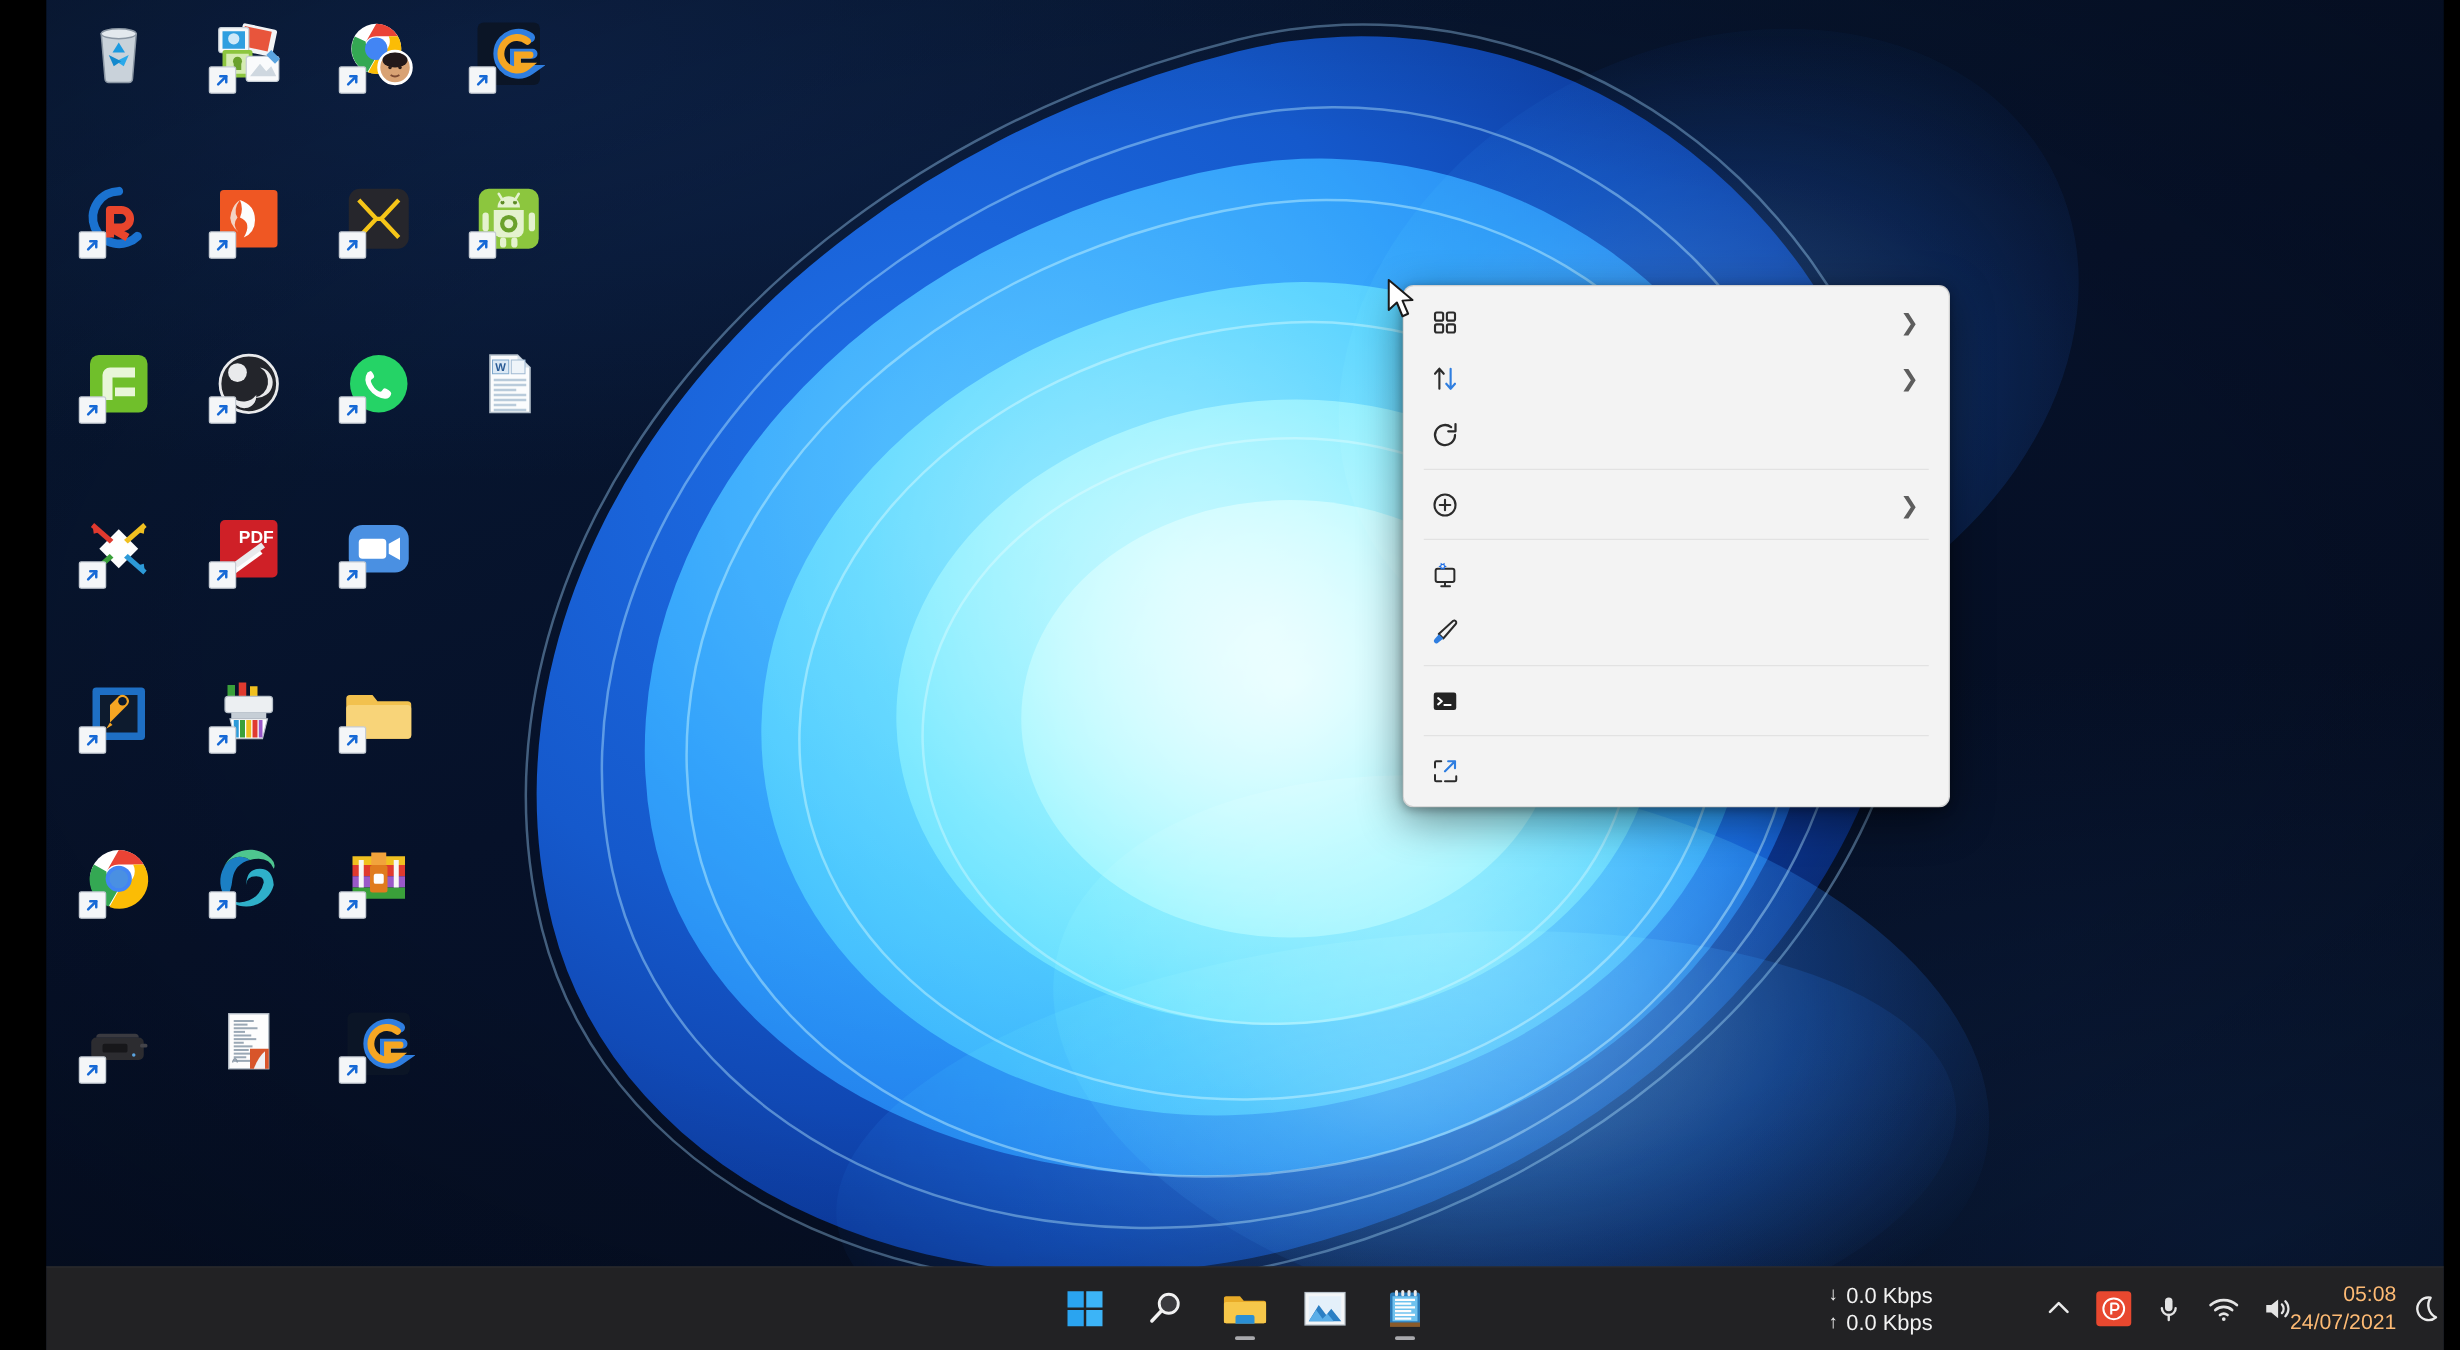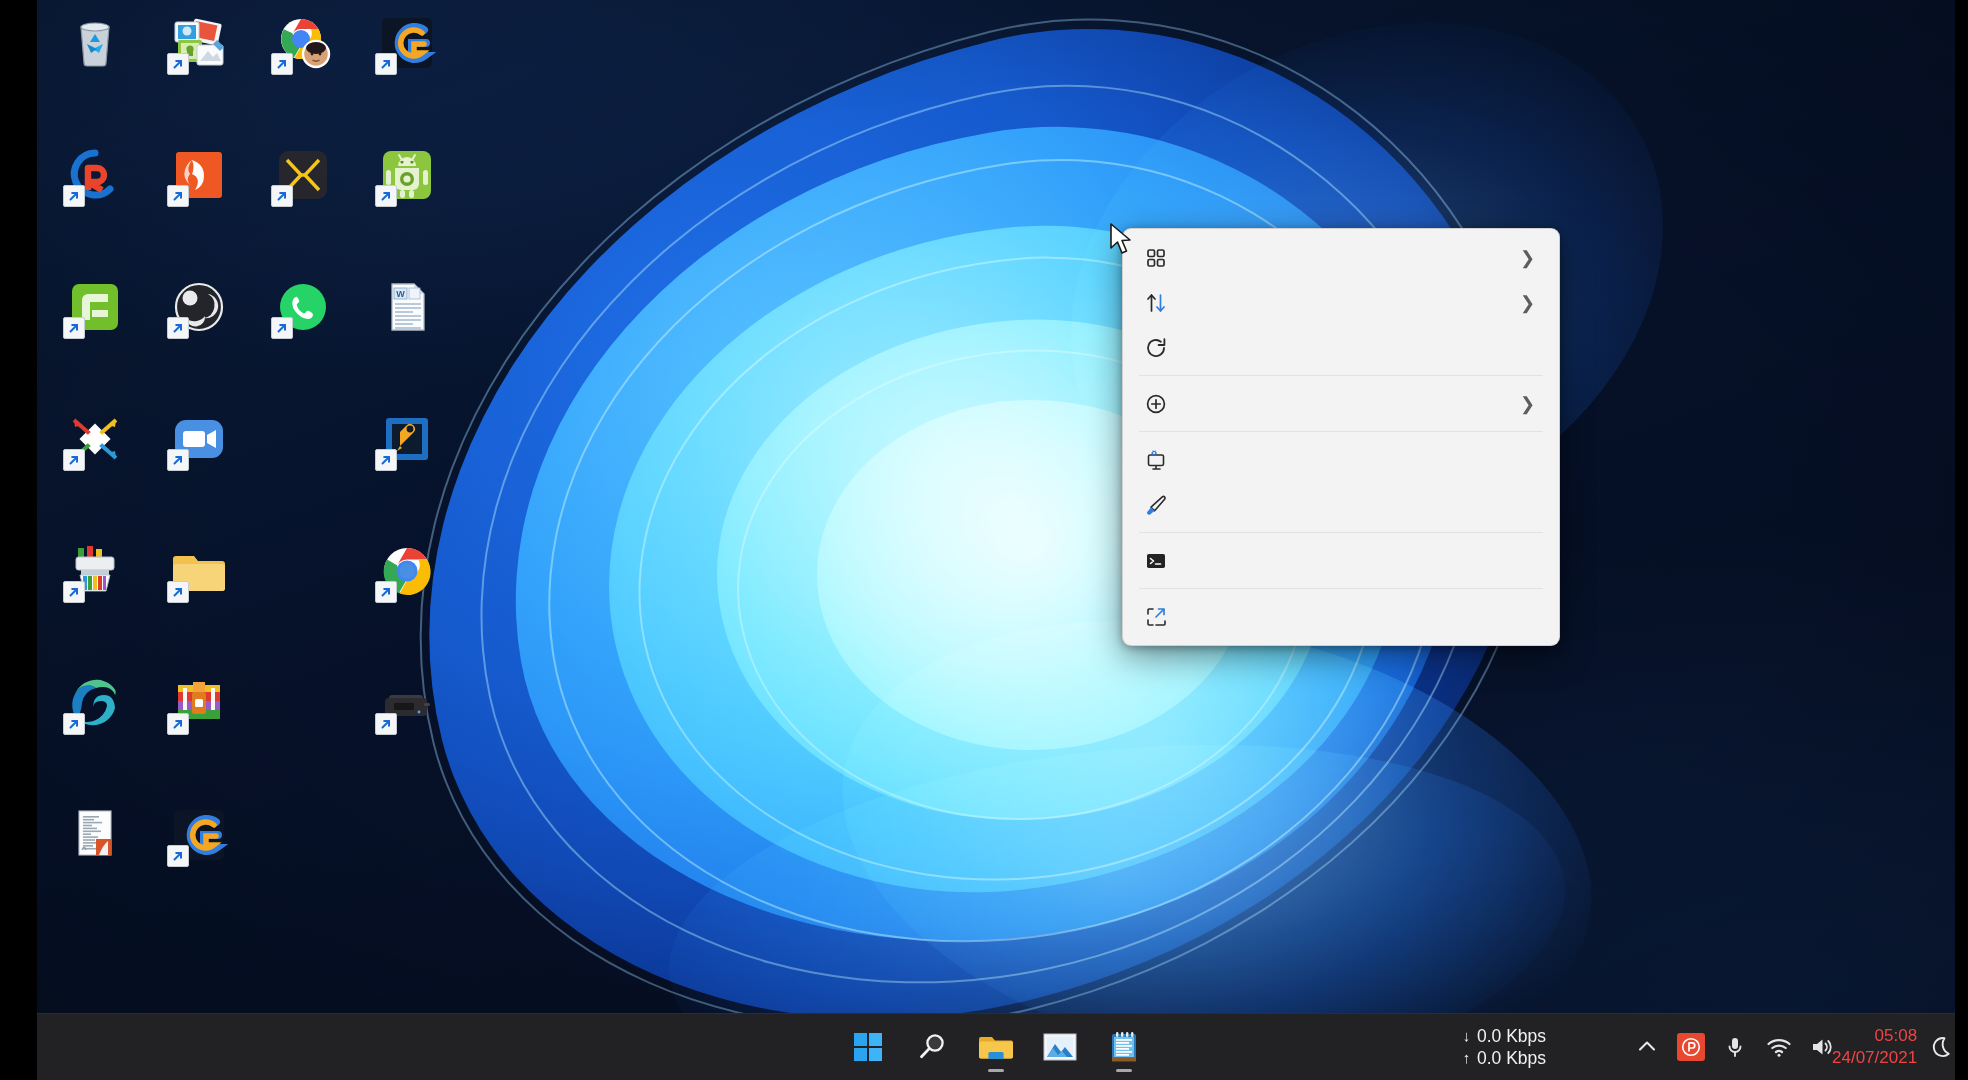--- a/index.html
+++ b/index.html
@@ -262,21 +262,21 @@
   .tray-btn {
     width: 40px; height: 46px;
     display: flex; align-items: center; justify-content: center;
     border-radius: 4px; cursor: default;
   }
   #tb-clock {
     position: absolute;
     left: 1795px;
     display: flex; flex-direction: column; align-items: flex-end;
     font-size: 17px; line-height: 22px;
-    color: #ef4444;
+    color: #fdba74;
     white-space: nowrap;
     cursor: default;
   }
   #tb-notify {
     position: absolute;
     left: 1887px;
     width: 34px; height: 40px;
     display:flex; align-items:center; justify-content:center;
     cursor: default;
   }
@@ -543,20 +543,38 @@
     <path d="M3.5 10.5 L10 4" stroke="#1669d6" stroke-width="2" stroke-linecap="round"></path>
     <path d="M10 4 L5.2 4 M10 4 L10 8.8" stroke="#1669d6" stroke-width="2" stroke-linecap="round"></path>
   </svg>
             </span>
           </div>
           <div class="dicon-label"></div>
         </div>
         <div class="dicon">
           <div class="dicon-art">
             <svg width="58" height="58" viewBox="0 0 58 58">
+              <rect x="6" y="6" width="46" height="46" rx="4" fill="#cf2027"></rect>
+        <text x="21" y="24" font-size="14" fill="#fff" font-family="sans-serif" font-weight="bold">PDF</text>
+        <path d="M14 44 l22 -16 4 5 -22 16 z" fill="#fdfdfd"></path>
+        <path d="M17 40 l22 -16 3 4 -22 16 z" fill="#e9eaec"></path>
+        <path d="M14 44 l-2 6 6 -2 z" fill="#f4f5f6"></path>
+            </svg>
+            <span class="shortcut-badge">
+  <svg width="14" height="14" viewBox="0 0 14 14">
+    <path d="M3.5 10.5 L10 4" stroke="#1669d6" stroke-width="2" stroke-linecap="round"></path>
+    <path d="M10 4 L5.2 4 M10 4 L10 8.8" stroke="#1669d6" stroke-width="2" stroke-linecap="round"></path>
+  </svg>
+            </span>
+          </div>
+          <div class="dicon-label"></div>
+        </div>
+        <div class="dicon">
+          <div class="dicon-art">
+            <svg width="58" height="58" viewBox="0 0 58 58">
               <rect x="5" y="10" width="48" height="38" rx="11" fill="#4a90e2"></rect>
         <path d="M16 21 h16 a3 3 0 0 1 3 3 v10 a3 3 0 0 1 -3 3 h-16 a3 3 0 0 1 -3 -3 v-10 a3 3 0 0 1 3 -3 z" fill="#fff"></path>
         <path d="M37 25 l9 -5 v18 l-9 -5 z" fill="#fff"></path>
             </svg>
             <span class="shortcut-badge">
   <svg width="14" height="14" viewBox="0 0 14 14">
     <path d="M3.5 10.5 L10 4" stroke="#1669d6" stroke-width="2" stroke-linecap="round"></path>
     <path d="M10 4 L5.2 4 M10 4 L10 8.8" stroke="#1669d6" stroke-width="2" stroke-linecap="round"></path>
   </svg>
             </span>

